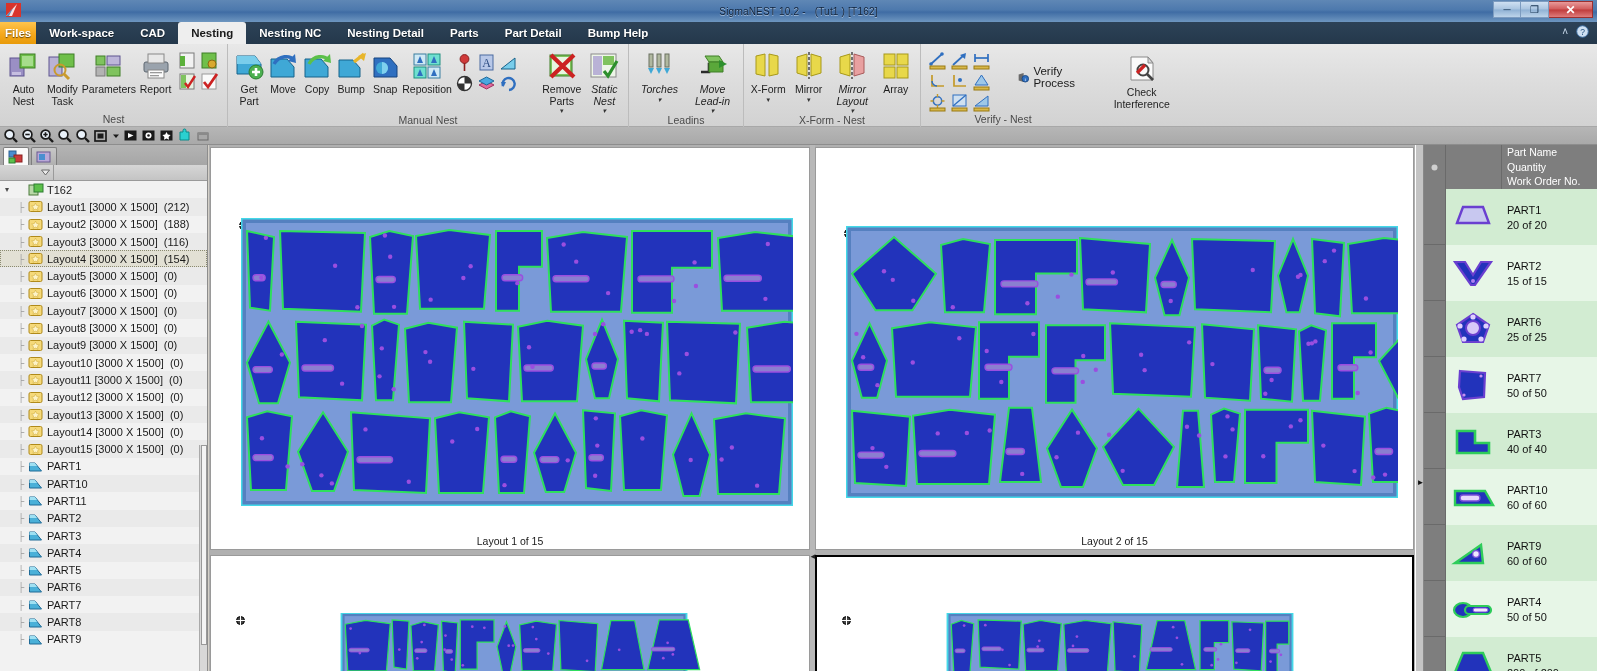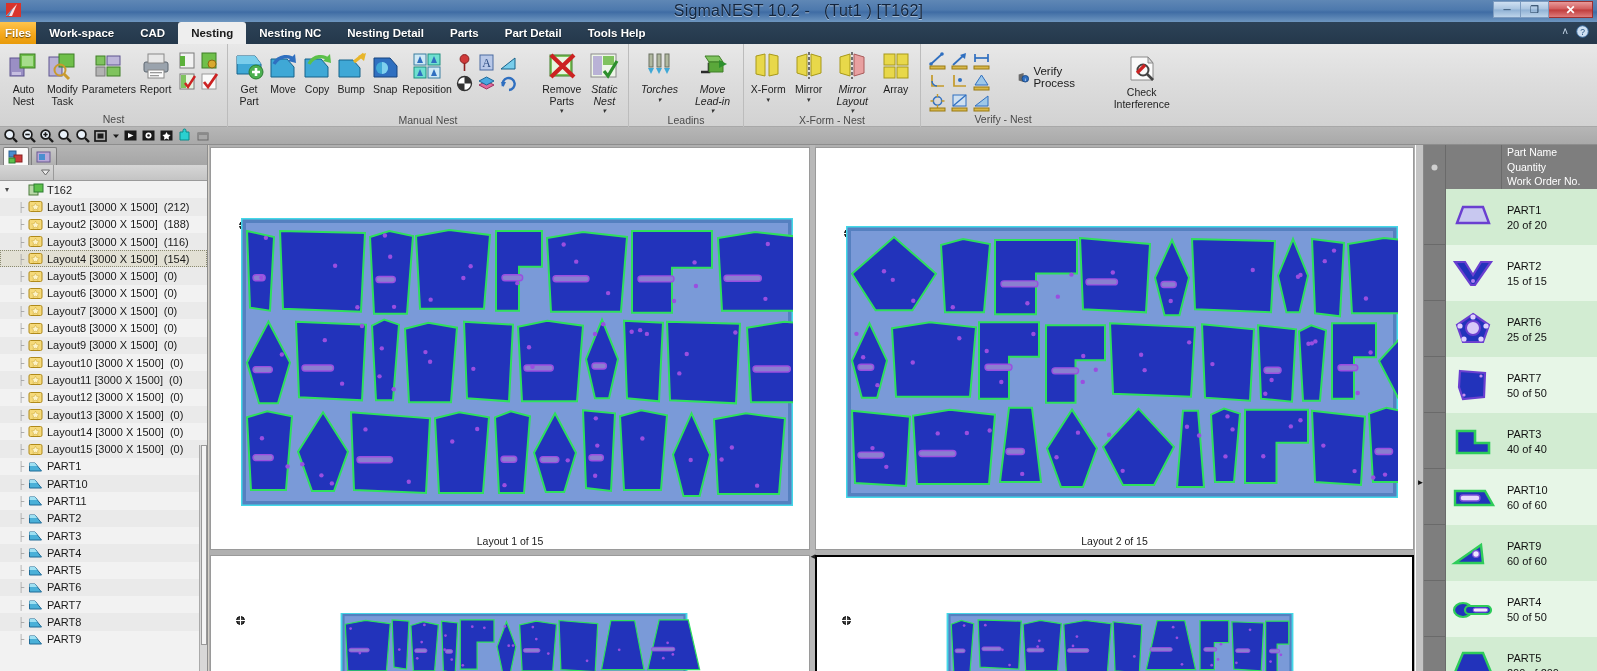--- a/index.html
+++ b/index.html
@@ -12,21 +12,21 @@
   }
   #app { position: relative; width: 1597px; height: 671px; }
 
   
   .titlebar {
     position: absolute; left: 0; top: 0; width: 1597px; height: 22px;
     background: linear-gradient(180deg,#5f87b5 0%,#4d79ad 45%,#3f6ca4 55%,#6e96c0 100%);
     display: flex; align-items: center; justify-content: center;
   }
   .title-text {
-    font-size: 16px; color: #12243c; letter-spacing: .2px;
+    font-size: 10px; color: #12243c; letter-spacing: .2px;
     text-shadow: 0 1px 0 rgba(255,255,255,.45);
     white-space: pre;
   }
   .app-logo {
     position: absolute; left: 4px; top: 2px; width: 18px; height: 17px;
   }
   .winbtns { position: absolute; right: 4px; top: 1px; display: flex; gap: 0; }
   .winbtn {
     width: 28px; height: 17px;
     border: 1px solid #7d9cc0; border-left: none;
@@ -224,21 +224,21 @@
 
   <div class="tabstrip">
     <div class="tab files">Files</div>
     <div class="tab">Work-space</div>
     <div class="tab">CAD</div>
     <div class="tab active">Nesting</div>
     <div class="tab">Nesting NC</div>
     <div class="tab">Nesting Detail</div>
     <div class="tab">Parts</div>
     <div class="tab">Part Detail</div>
-    <div class="tab">Tools Help</div>
+    <div class="tab">Bump Help</div>
     <div style="position:absolute;right:8px;top:3px;display:flex;gap:8px;align-items:center">
       <span style="font-size:10px;color:#cfe0f2">˄</span>
       <svg width="13" height="13" viewBox="0 0 13 13">
         <circle cx="6.5" cy="6.5" r="5.8" fill="#cfe0f2" stroke="#3e6ea0"></circle>
         <text x="6.5" y="9.6" font-size="8.5" text-anchor="middle" fill="#1f4d7a" font-family="Liberation Sans">?</text>
       </svg>
     </div>
   </div>
 
   <div class="ribbon">

